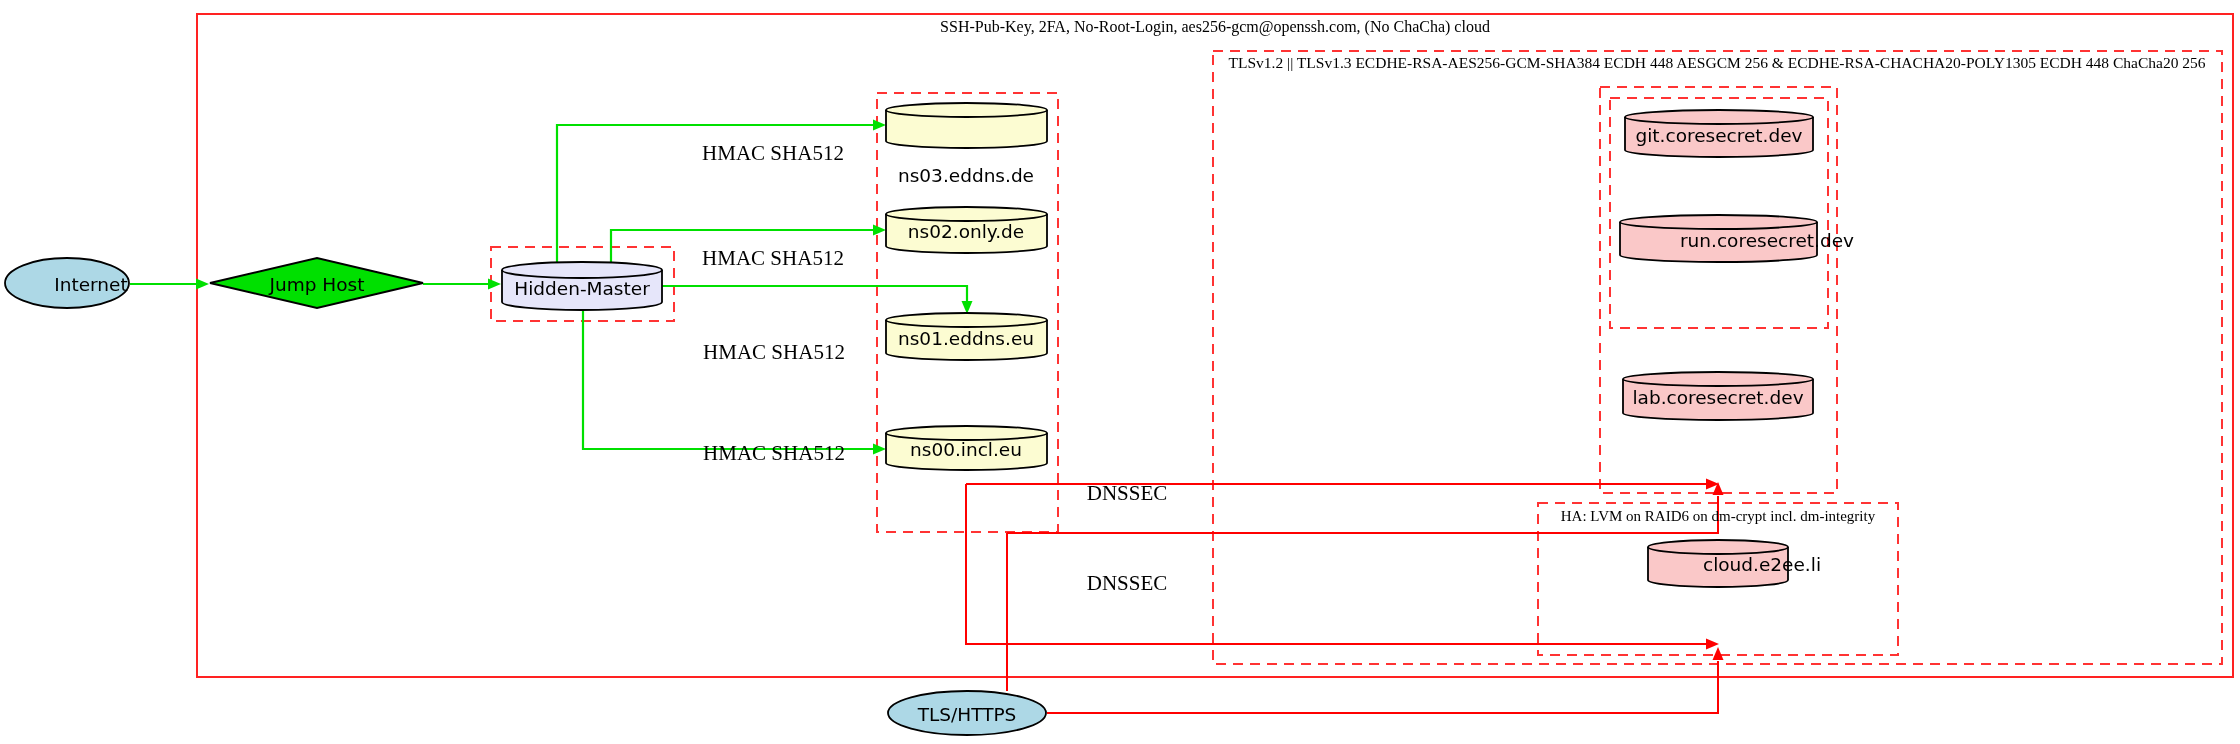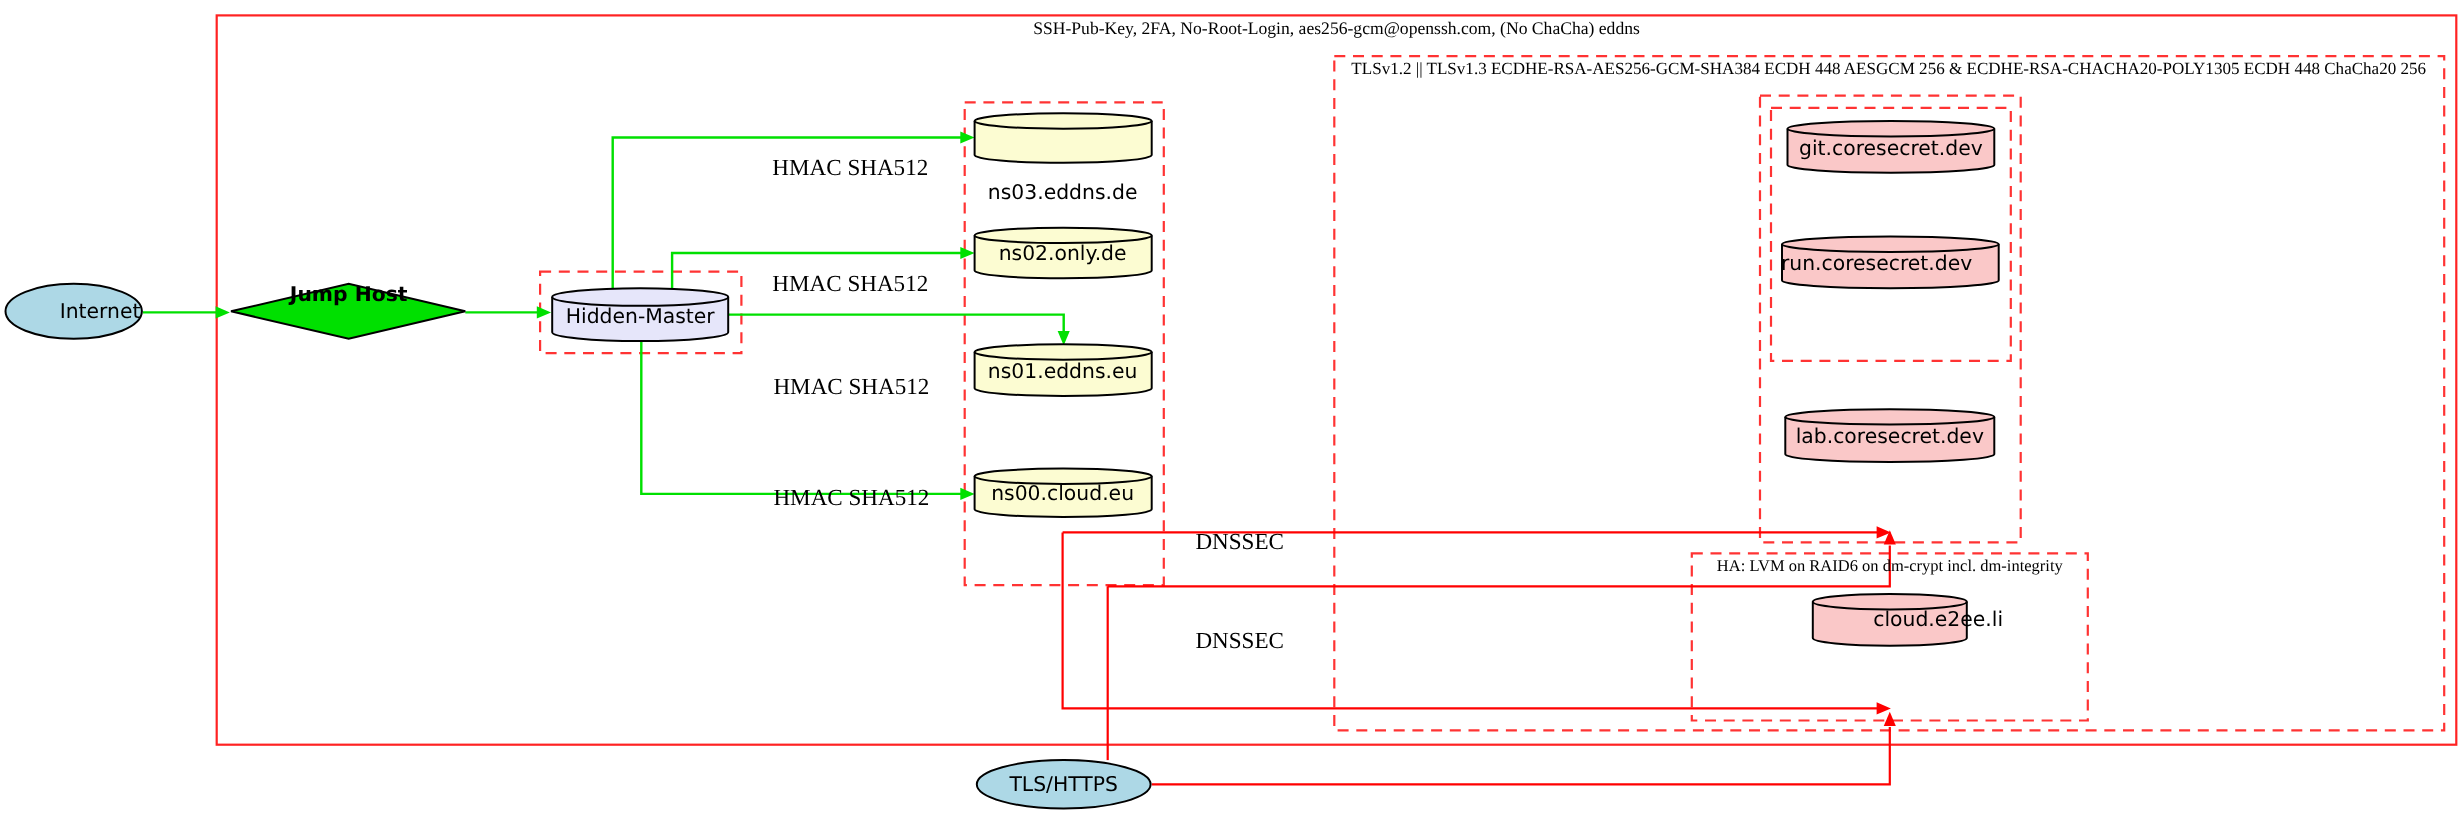--- a/index.html
+++ b/index.html
@@ -83,36 +83,36 @@
 
     <path class="shape" d="M1623,379 V413 A95,7 0 0 0 1813,413 V379 A95,7 0 0 0 1623,379" fill="#fac8c8"></path>
     <path class="rim" d="M1623,379 A95,7 0 0 0 1813,379"></path>
 
     <path class="shape" d="M1648,547 V580 A70,7 0 0 0 1788,580 V547 A70,7 0 0 0 1648,547" fill="#fac8c8"></path>
     <path class="rim" d="M1648,547 A70,7 0 0 0 1788,547"></path>
 
     <ellipse class="shape" cx="967" cy="713" rx="79" ry="22" fill="#add8e6"></ellipse>
   </svg>
 
-  <div class="lbl cluster-label-lg" style="left:1215px;top:27px;">SSH-Pub-Key, 2FA, No-Root-Login, aes256-gcm@openssh.com, (No ChaCha) eddns</div>
+  <div class="lbl cluster-label-lg" style="left:1215px;top:27px;">SSH-Pub-Key, 2FA, No-Root-Login, aes256-gcm@openssh.com, (No ChaCha) cloud</div>
   <div class="lbl cluster-label-md" style="left:1717px;top:63px;">TLSv1.2 || TLSv1.3 ECDHE-RSA-AES256-GCM-SHA384 ECDH 448 AESGCM 256 &amp; ECDHE-RSA-CHACHA20-POLY1305 ECDH 448 ChaCha20 256</div>
   <div class="lbl cluster-label-sm" style="left:1718px;top:516px;">HA: LVM on RAID6 on dm-crypt incl. dm-integrity</div>
 
   <div class="lbl edge-label" style="left:773px;top:121px;">HMAC SHA512</div>
   <div class="lbl edge-label" style="left:773px;top:226px;">HMAC SHA512</div>
   <div class="lbl edge-label" style="left:774px;top:320px;">HMAC SHA512</div>
   <div class="lbl edge-label" style="left:774px;top:421px;">HMAC SHA512</div>
   <div class="lbl edge-label" style="left:1127px;top:461px;">DNSSEC</div>
   <div class="lbl edge-label" style="left:1127px;top:551px;">DNSSEC</div>
 
   <div class="lbl node-label" style="left:67px;top:284px;margin-left:24px;">Internet</div>
-  <div class="lbl node-label" style="left:317px;top:268px;font-weight:bold;">Jump Host</div>
+  <div class="lbl node-label" style="left:317px;top:284px;">Jump Host</div>
   <div class="lbl node-label" style="left:582px;top:288px;">Hidden-Master</div>
   <div class="lbl node-label" style="left:966px;top:127px;margin-top:48px;">ns03.eddns.de</div>
   <div class="lbl node-label" style="left:966px;top:231px;">ns02.only.de</div>
   <div class="lbl node-label" style="left:966px;top:338px;">ns01.eddns.eu</div>
-  <div class="lbl node-label" style="left:966px;top:449px;">ns00.cloud.eu</div>
+  <div class="lbl node-label" style="left:966px;top:449px;">ns00.incl.eu</div>
   <div class="lbl node-label" style="left:1719px;top:135px;">git.coresecret.dev</div>
-  <div class="lbl node-label" style="left:1706px;top:240px;text-align:center;">run.coresecret.dev</div>
+  <div class="lbl node-label" style="left:1767px;top:240px;text-align:center;">run.coresecret.dev</div>
   <div class="lbl node-label" style="left:1718px;top:397px;">lab.coresecret.dev</div>
   <div class="lbl node-label" style="left:1718px;top:564px;margin-left:44px;">cloud.e2ee.li</div>
   <div class="lbl node-label" style="left:967px;top:714px;">TLS/HTTPS</div>
 </div>
 
 </body></html>

